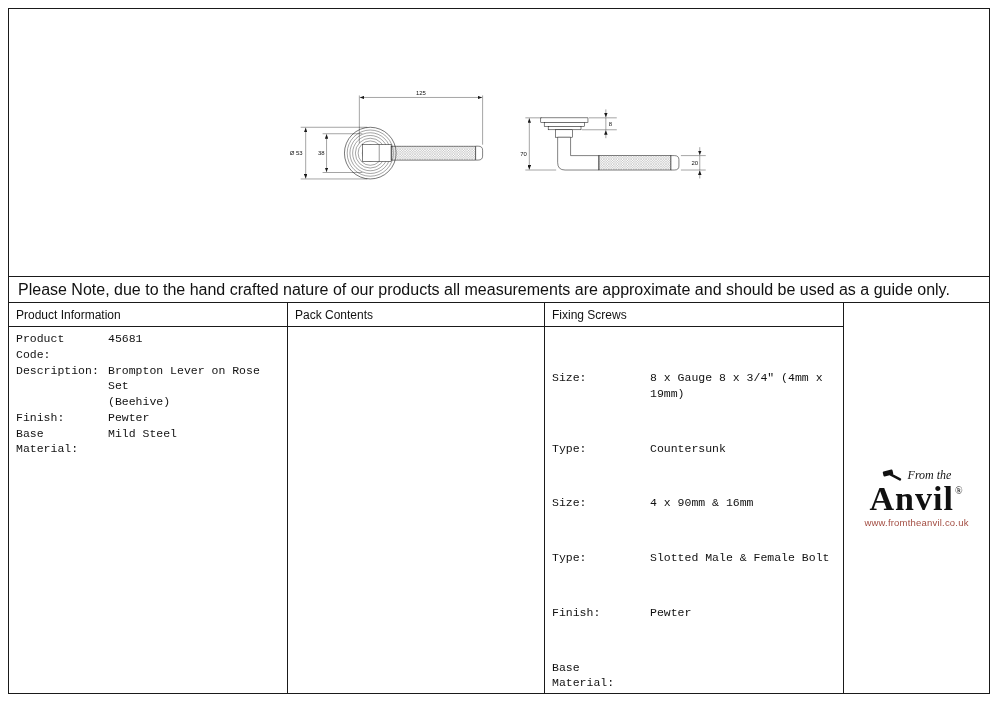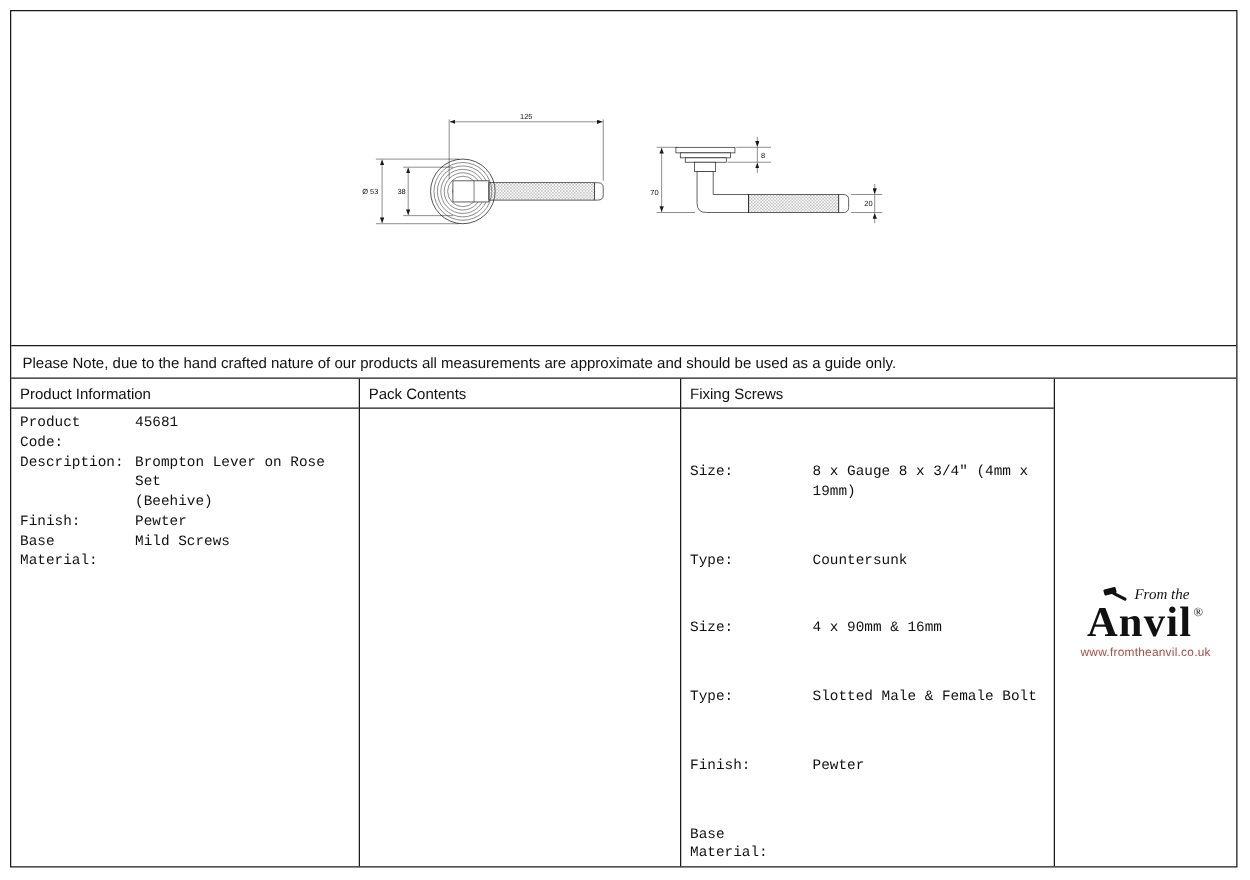--- a/index.html
+++ b/index.html
@@ -17,21 +17,21 @@
     border:1.5px solid var(--line);
     display:flex;flex-direction:column;box-sizing:border-box;
     background:#fff;
   }
   .drawing{flex:1;position:relative;overflow:hidden;}
   .drawing svg{display:block;width:100%;height:100%;}
 
   .note{
     border-top:1px solid var(--line);
     padding:6px 9px 5px 9px;
-    font-size:12px;line-height:14px;
+    font-size:16px;line-height:14px;
     flex:0 0 auto;
   }
 
   .spec-table{
     border-top:1px solid var(--line);
     flex:0 0 119px;
     display:flex;
   }
   .col{
     border-right:1px solid var(--line);
@@ -169,21 +169,21 @@
         <div class="kv">
           <span></span>
           <span>(Beehive)</span>
         </div>
         <div class="kv">
           <span>Finish:</span>
           <span>Pewter</span>
         </div>
         <div class="kv">
           <span>Base Material:</span>
-          <span>Mild Screws</span>
+          <span>Mild Steel</span>
         </div>
       </div>
     </div>
 
     <div class="col col-pack">
       <div class="col-header">Pack Contents</div>
     </div>
 
     <div class="col col-fixing">
       <div class="col-header">Fixing Screws</div>

